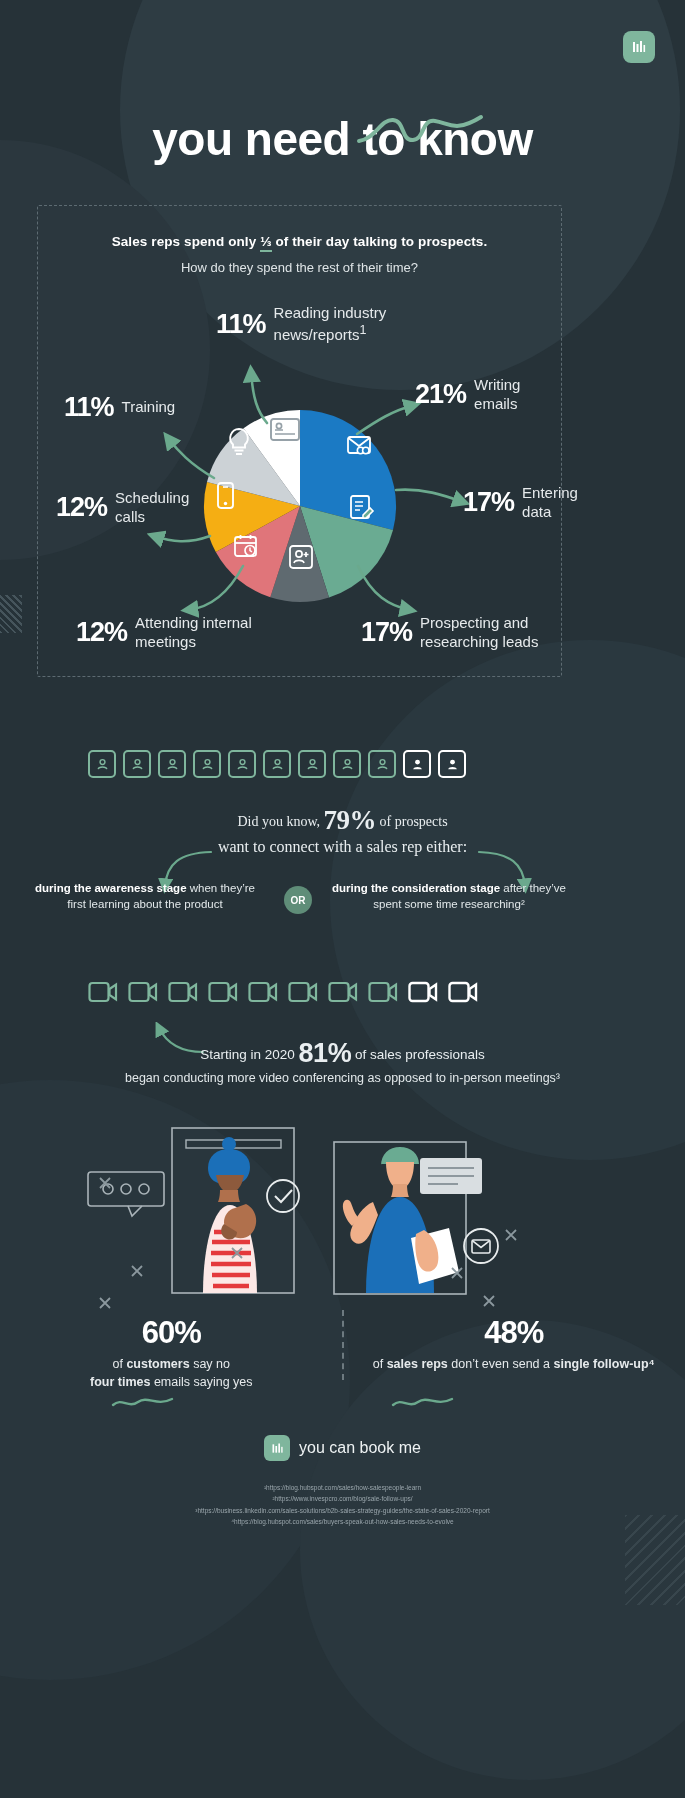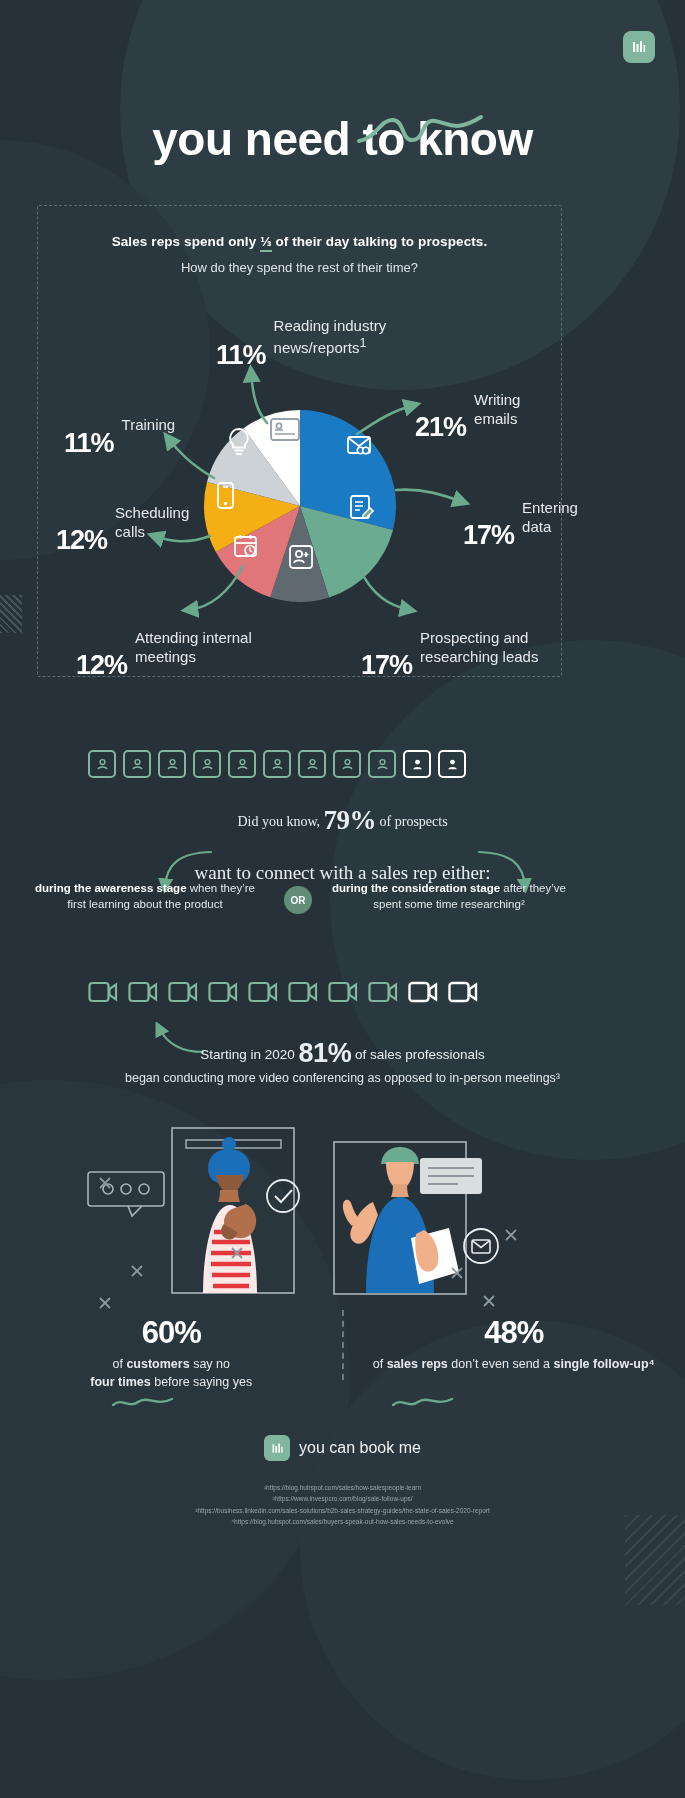--- a/index.html
+++ b/index.html
@@ -39,35 +39,35 @@
   .pie-card {
     position: absolute; left: 37px; top: 205px; width: 525px; height: 472px;
     border: 1px dashed #5d6b72; border-radius: 2px;
   }
   .card-head { text-align: center; padding-top: 28px; }
   .card-head .l1 { font-size: 13.5px; font-weight: bold; letter-spacing: .1px; }
   .card-head .l1 .frac { border-bottom: 2px solid #7fb69d; padding-bottom: 1px; }
   .card-head .l2 { font-size: 13px; color: #dfe5e7; margin-top: 11px; }
 
   .pie-stage { position: absolute; left: 0; top: 0; width: 525px; height: 472px; }
-  .pct { font-size: 27px; font-weight: bold; letter-spacing: -1px; margin-top: 36px; }
+  .pct { font-size: 27px; font-weight: bold; letter-spacing: -1px; }
   .lab { font-size: 15px; color: #e6eaec; line-height: 1.25; }
   .labelbox { position: absolute; display: flex; align-items: center; gap: 8px; }
 
   .people-row, .cup-row { position: absolute; display: flex; gap: 7px; left: 88px; }
   .people-row { top: 750px; }
   .cup-row { top: 978px; left: 88px; gap: 10px; }
   .chip { width: 28px; height: 28px; border: 2px solid #7fb69d; border-radius: 5px;
     display: flex; align-items: center; justify-content: center; }
   .chip.full { border-color: #ffffff; }
 
   .mid-text { position: absolute; width: 685px; text-align: center; font-family: Liberation Serif, serif; }
   .mid-1 { top: 805px; font-size: 14px; color: #e9eef0; }
   .mid-1 b { font-size: 27px; font-weight: bold; vertical-align: -3px; letter-spacing:-.5px;}
-  .mid-2 { top: 862px; font-size: 19px; color: #e9eef0; }
+  .mid-2 { top: 838px; font-size: 16px; color: #e9eef0; }
 
   .or-badge { position: absolute; left: 284px; top: 886px; width: 28px; height: 28px;
     border-radius: 50%; background: #5f8d78; display:flex; align-items:center; justify-content:center;
     font-size: 10px; font-weight: bold; }
   .branch { position: absolute; font-size: 11.5px; line-height: 1.4; color: #e2e8ea; }
   .branch.l { left: 30px; top: 880px; width: 230px; text-align: center; }
   .branch.r { left: 325px; top: 880px; width: 248px; text-align: center; }
   .branch b { font-weight: bold; color: #ffffff; }
 
   .v-2020 { position: absolute; width: 685px; text-align: center; }
@@ -466,21 +466,21 @@
         <path d="M484 176 l10 10 M494 176 l-10 10"></path>
       </g>
     </svg>
   </div>
 
   <div class="divider-v"></div>
   <div class="stat-row">
     <div class="stat">
       <div class="num">60%</div>
       <div class="t">
-        <span>of </span><b>customers</b><span> say no </span><br><b>four times</b><span> before saying yes</span>
+        <span>of </span><b>customers</b><span> say no </span><br><b>four times</b><span> emails saying yes</span>
       </div>
     </div>
     <div class="stat">
       <div class="num">48%</div>
       <div class="t">
         <span>of </span><b>sales reps</b><span> don’t even send a </span><b>single follow-up⁴</b>
       </div>
     </div>
   </div>
 

